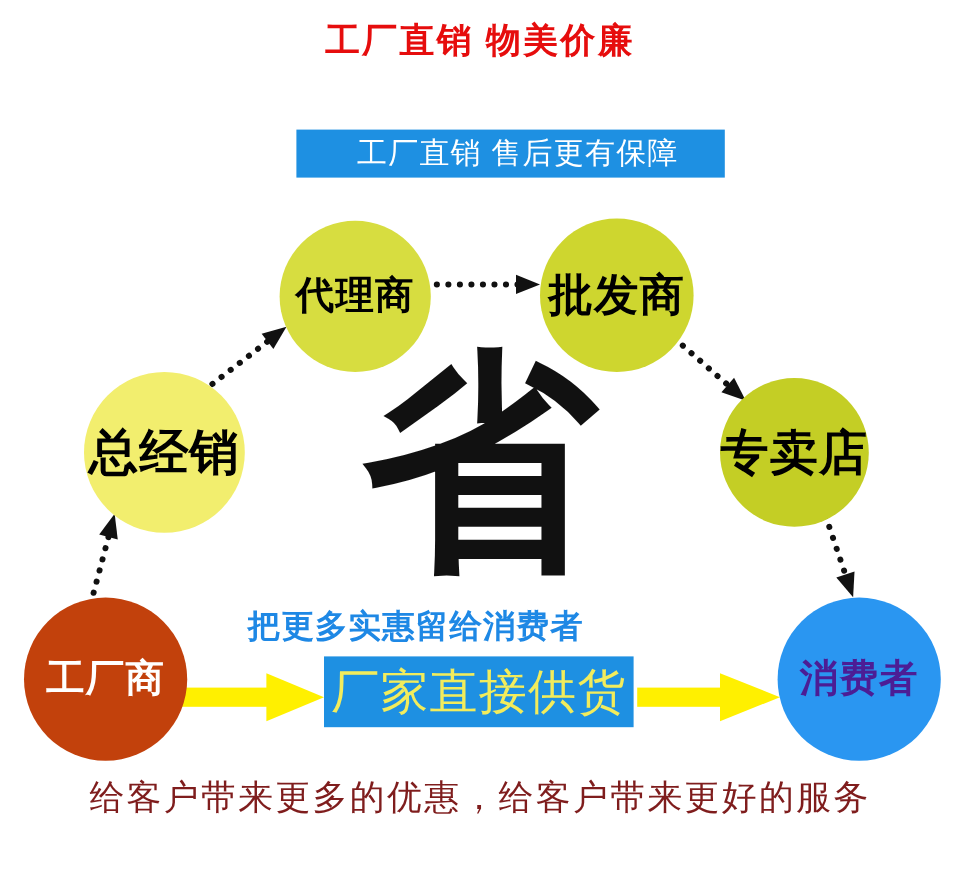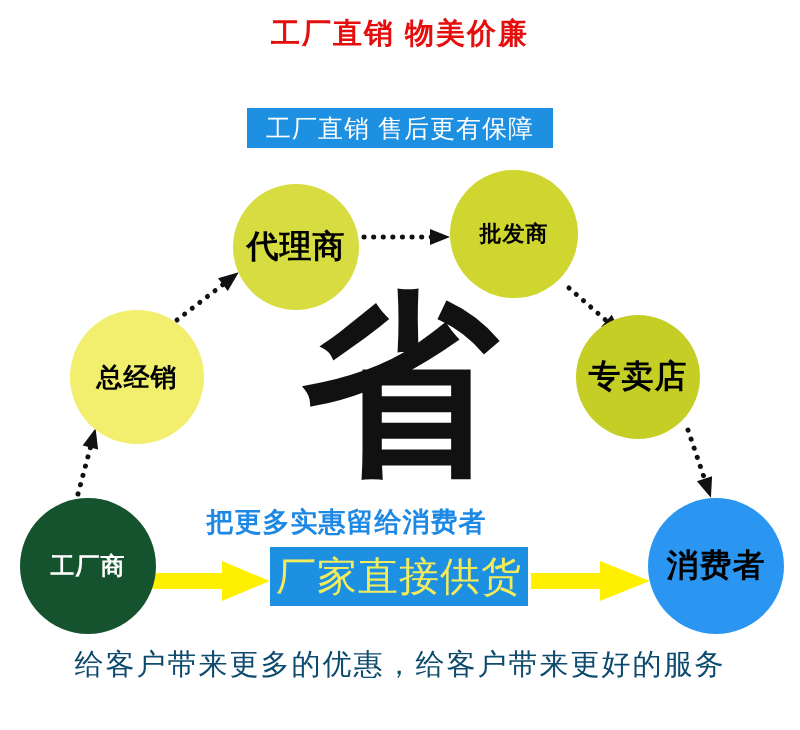--- a/index.html
+++ b/index.html
@@ -5,52 +5,52 @@
   html,body{margin:0;padding:0;background:#fff;}
   .page{
     position:relative;width:800px;height:730px;background:#ffffff;overflow:hidden;
     font-family:"Liberation Sans","DejaVu Sans",sans-serif;
   }
   .title{
     position:absolute;top:14px;left:0;width:800px;margin:0;
     text-align:center;font-size:29px;font-weight:bold;color:#e60d0d;letter-spacing:2px;
   }
   .banner{
-    position:absolute;left:247px;top:108px;width:306px;height:40px;
+    position:absolute;left:247px;top:108px;width:345px;height:40px;
     background:#1e90e2;color:#ffffff;font-size:25px;line-height:40px;
-    text-align:center;letter-spacing:1px;
+    text-align:center;letter-spacing:1px;padding-left:12px;
   }
   .node{
     position:absolute;border-radius:50%;display:flex;align-items:center;justify-content:center;
     font-weight:600;color:#000000;letter-spacing:1px;
   }
-  .node-zongjingxiao{left:70px;top:310px;width:134px;height:134px;background:#f2ee6e;font-size:26px;}
+  .node-zongjingxiao{left:70px;top:310px;width:134px;height:134px;background:#f2ee6e;font-size:41px;}
   .node-dailishang{left:233px;top:184px;width:126px;height:126px;background:#d7dd40;font-size:32px;}
-  .node-pifashang{left:450px;top:170px;width:128px;height:128px;background:#ced62f;font-size:22px;}
-  .node-zhuanmaidian{left:576px;top:315px;width:124px;height:124px;background:#c4ce25;font-size:32px;}
-  .node-gongchangshang{left:20px;top:498px;width:136px;height:136px;background:#14532d;color:#fff;font-size:24px;font-family:Liberation Serif, serif;}
-  .node-xiaofeizhe{left:648px;top:498px;width:136px;height:136px;background:#2a96f1;color:#000000;font-size:32px;}
+  .node-pifashang{left:450px;top:182px;width:128px;height:128px;background:#ced62f;font-size:37px;}
+  .node-zhuanmaidian{left:600px;top:315px;width:124px;height:124px;background:#c4ce25;font-size:40px;}
+  .node-gongchangshang{left:20px;top:498px;width:136px;height:136px;background:#c2410c;color:#fff;font-size:32px;font-family:Liberation Serif, serif;}
+  .node-xiaofeizhe{left:648px;top:498px;width:136px;height:136px;background:#2a96f1;color:#4c1d95;font-size:32px;}
   .save-char{
     position:absolute;left:400px;top:288px;transform:translateX(-50%);
     font-size:196px;line-height:1;font-weight:900;color:#111;
   }
   .tagline{
     position:absolute;left:0;top:504px;width:693px;text-align:center;
     font-size:27px;font-weight:bold;color:#1e88e5;letter-spacing:1px;
   }
   .supply-box{
     position:absolute;left:270px;top:547px;width:258px;height:59px;
     background:#1e90e2;display:flex;align-items:center;justify-content:center;
   }
   .supply-box span{
     color:#f2ec5c;font-size:40px;font-weight:normal;letter-spacing:1px;
   }
   .footer-text{
     position:absolute;left:0;top:645px;width:800px;text-align:center;
-    font-size:29px;color:#0c4a6e;letter-spacing:2px;
+    font-size:29px;color:#7f1d1d;letter-spacing:2px;
   }
   .overlay{position:absolute;left:0;top:0;width:800px;height:730px;pointer-events:none;}
 </style>
 </head>
 <body>
 
 <div class="page">
 
   <h1 class="title">工厂直销 物美价廉</h1>
 

